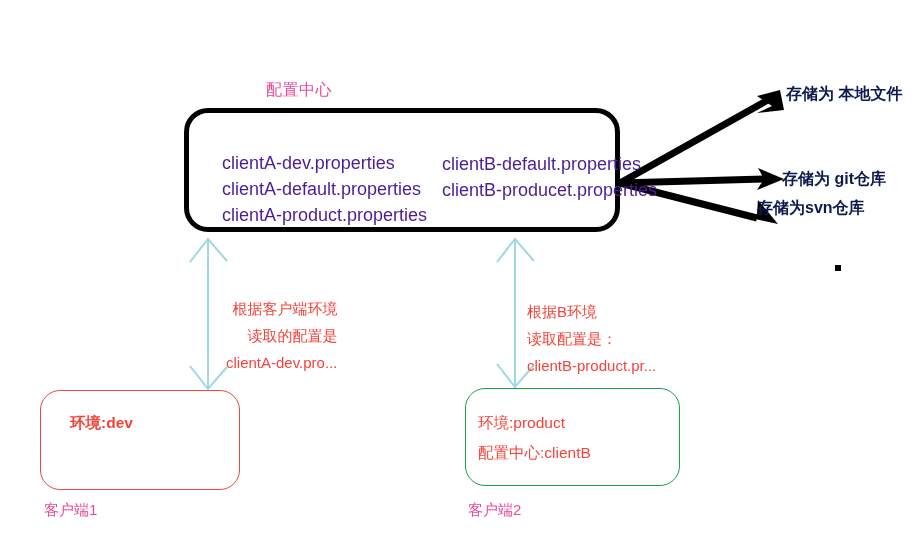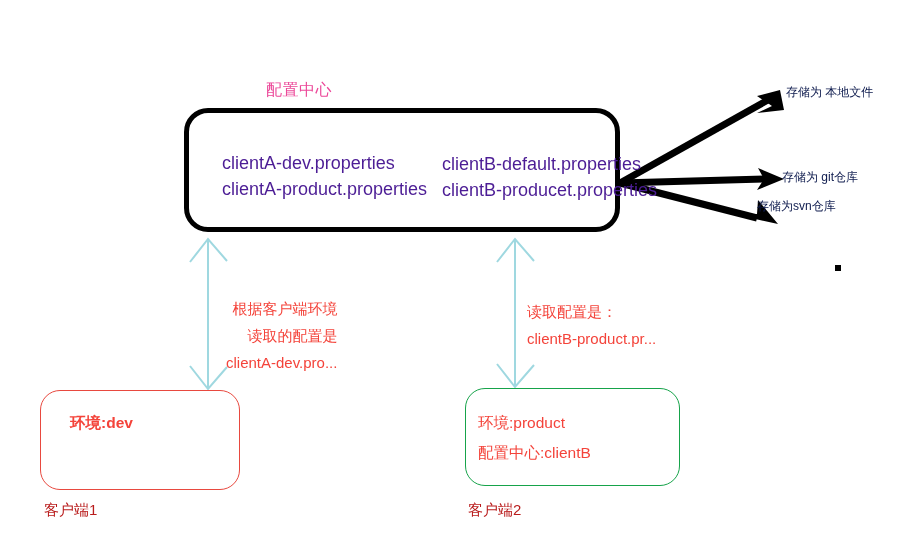--- a/index.html
+++ b/index.html
@@ -54,23 +54,24 @@
     line-height: 26px;
     white-space: nowrap;
     margin-top: 21px;
   }
   .prop-col.left  { left: 222px; top: 129px; }
   .prop-col.right { left: 442px; top: 130px; }
 
   
   .storage-label {
     position: absolute;
-    font-size: 12px;
+    font-size: 16px;
     color: #0d1a4d;
     white-space: nowrap;
+    font-weight: bold;
   }
   .storage-label.s1 { left: 786px; top: 84px; }
   .storage-label.s2 { left: 782px; top: 169px; }
   .storage-label.s3 { left: 757px; top: 198px; }
 
   .dot-marker {
     position: absolute;
     left: 835px;
     top: 265px;
     width: 6px;
@@ -112,21 +113,21 @@
     font-size: 15.5px;
     line-height: 30px;
     white-space: nowrap;
   }
   .client-lines.a { left: 70px; top: 408px; font-weight: bold; }
   .client-lines.b { left: 478px; top: 408px; }
 
   .client-caption {
     position: absolute;
     font-size: 15px;
-    color: #b91c1c;
+    color: #ec4899;
     white-space: nowrap;
   }
   .client-caption.a { left: 44px; top: 501px; }
   .client-caption.b { left: 468px; top: 501px; }
 
   
   .watermark {
     position: absolute;
     left: 539px;
     top: 510px;
@@ -171,20 +172,21 @@
       <polyline points="497,364 515,387 534,365"></polyline>
     </g>
   </svg>
 
   <div class="config-title">配置中心</div>
 
   <div class="config-box"></div>
 
   <div class="prop-col left">
     <div>clientA-dev.properties</div>
+    <div>clientA-default.properties</div>
     <div>clientA-product.properties</div>
   </div>
 
   <div class="prop-col right">
     <div>clientB-default.properties</div>
     <div>clientB-producet.properties</div>
   </div>
 
   <div class="storage-label s1">存储为 本地文件</div>
   <div class="storage-label s2">存储为 git仓库</div>
@@ -192,20 +194,21 @@
 
   <div class="dot-marker"></div>
 
   <div class="annot left">
     <div>根据客户端环境</div>
     <div>读取的配置是</div>
     <div>clientA-dev.pro...</div>
   </div>
 
   <div class="annot right">
+    <div>根据B环境</div>
     <div>读取配置是：</div>
     <div>clientB-product.pr...</div>
   </div>
 
   <div class="client-box a"></div>
   <div class="client-lines a">
     <div>环境:dev</div>
   </div>
   <div class="client-caption a">客户端1</div>
 

